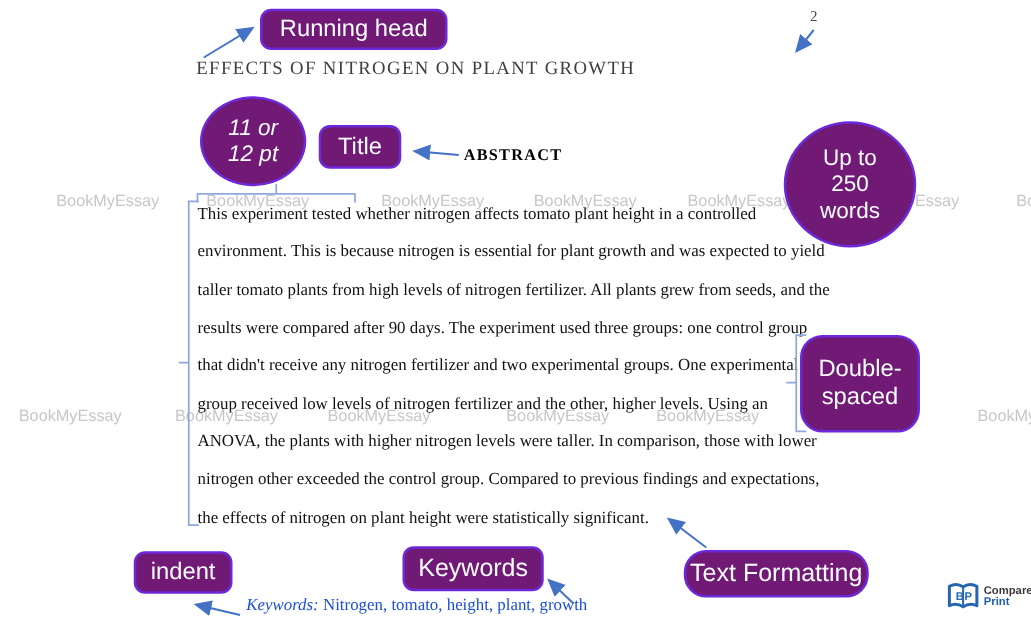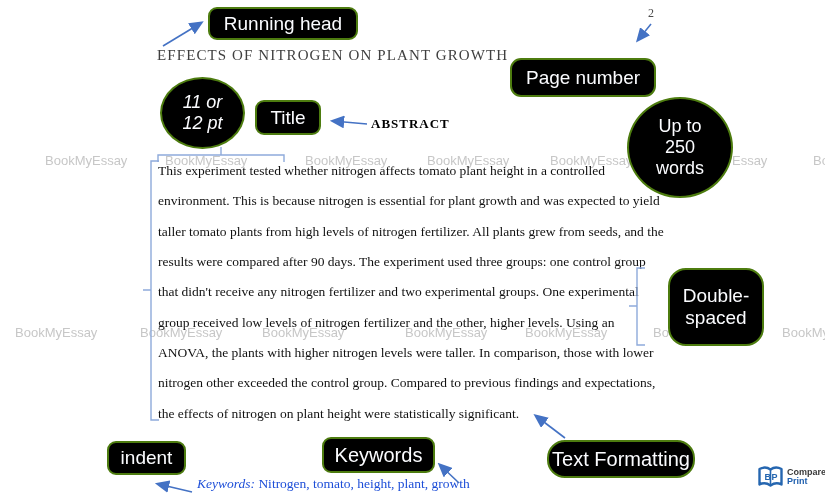--- a/index.html
+++ b/index.html
@@ -30,21 +30,21 @@
     position:absolute;left:158px;width:520px;font-size:13.5px;color:#111;
     white-space:nowrap;
   }
   #keywords-line{
     position:absolute;left:197px;top:476px;font-size:13.5px;color:#1d4ed8;
     white-space:nowrap;
   }
   #keywords-line .kw-label{font-style:italic;}
   
   .callout{
-    position:absolute;background:#000000;border:2px solid #4d7c0f;
+    position:absolute;background:#701a75;border:2px solid #6d28d9;
     display:flex;align-items:center;justify-content:center;
     color:#fbfcff;text-align:center;white-space:pre-line;
     line-height:1.15;box-sizing:border-box;
   }
   .rect{border-radius:9px;font-size:19px;}
   .circle{border-radius:50%;font-size:18px;}
   
   #overlay{position:absolute;left:0;top:0;pointer-events:none;}
   
   #brand-logo{
@@ -108,28 +108,27 @@
     <line x1="192" y1="492" x2="158" y2="484" stroke="#4472c4" stroke-width="1.6" marker-end="url(#ah)"></line>
 
     <path d="M158,162 L158,155 L284,155 L284,162 M221,155 L221,147" fill="none" stroke="#8eaadb" stroke-width="1.4"></path>
 
     <path d="M159,161 L151,161 L151,420 L159,420 M151,290 L143,290" fill="none" stroke="#8eaadb" stroke-width="1.4"></path>
 
     <path d="M645,268 L637,268 L637,345 L645,345 M637,306 L629,306" fill="none" stroke="#8eaadb" stroke-width="1.4"></path>
   </svg>
 
   <div class="callout rect" style="left:208px;top:7px;width:150px;height:33px;">Running head</div>
-  <div class="callout rect" style="left:510px;top:58px;width:146px;height:39px;border-radius:11px;">Page number</div>
   <div class="callout circle" style="left:160px;top:77px;width:85px;height:72px;font-style:italic;">11 or
 12 pt</div>
   <div class="callout rect" style="left:255px;top:100px;width:66px;height:35px;">Title</div>
   <div class="callout circle" style="left:627px;top:97px;width:106px;height:101px;">Up to
 250
 words</div>
-  <div class="callout rect" style="left:640px;top:268px;width:96px;height:78px;border-radius:18px;margin-left:28px;">Double-
+  <div class="callout rect" style="left:640px;top:268px;width:96px;height:78px;border-radius:18px;">Double-
 spaced</div>
   <div class="callout rect" style="left:107px;top:441px;width:79px;height:34px;">indent</div>
   <div class="callout rect" style="left:322px;top:437px;width:113px;height:36px;font-size:20px;">Keywords</div>
   <div class="callout rect" style="left:547px;top:440px;width:148px;height:38px;font-size:20px;border-radius:18px;">Text Formatting</div>
 
   <div id="brand-logo">
     <svg width="27" height="28" viewBox="0 0 27 28">
       <path d="M2.5,6 C6,4.2 10,4 13.5,6.5 C17,4 21,4.2 24.5,6 L24.5,21.5 C21,19.8 17,20 13.5,22.5 C10,20 6,19.8 2.5,21.5 Z" fill="#ffffff" stroke="#2566b0" stroke-width="2.4" stroke-linejoin="round"></path>
       <line x1="13.5" y1="6.5" x2="13.5" y2="22.5" stroke="#2566b0" stroke-width="1.6"></line>
       <text x="7.6" y="17" font-family="Liberation Sans, sans-serif" font-size="9" font-weight="bold" fill="#2566b0">B</text>

